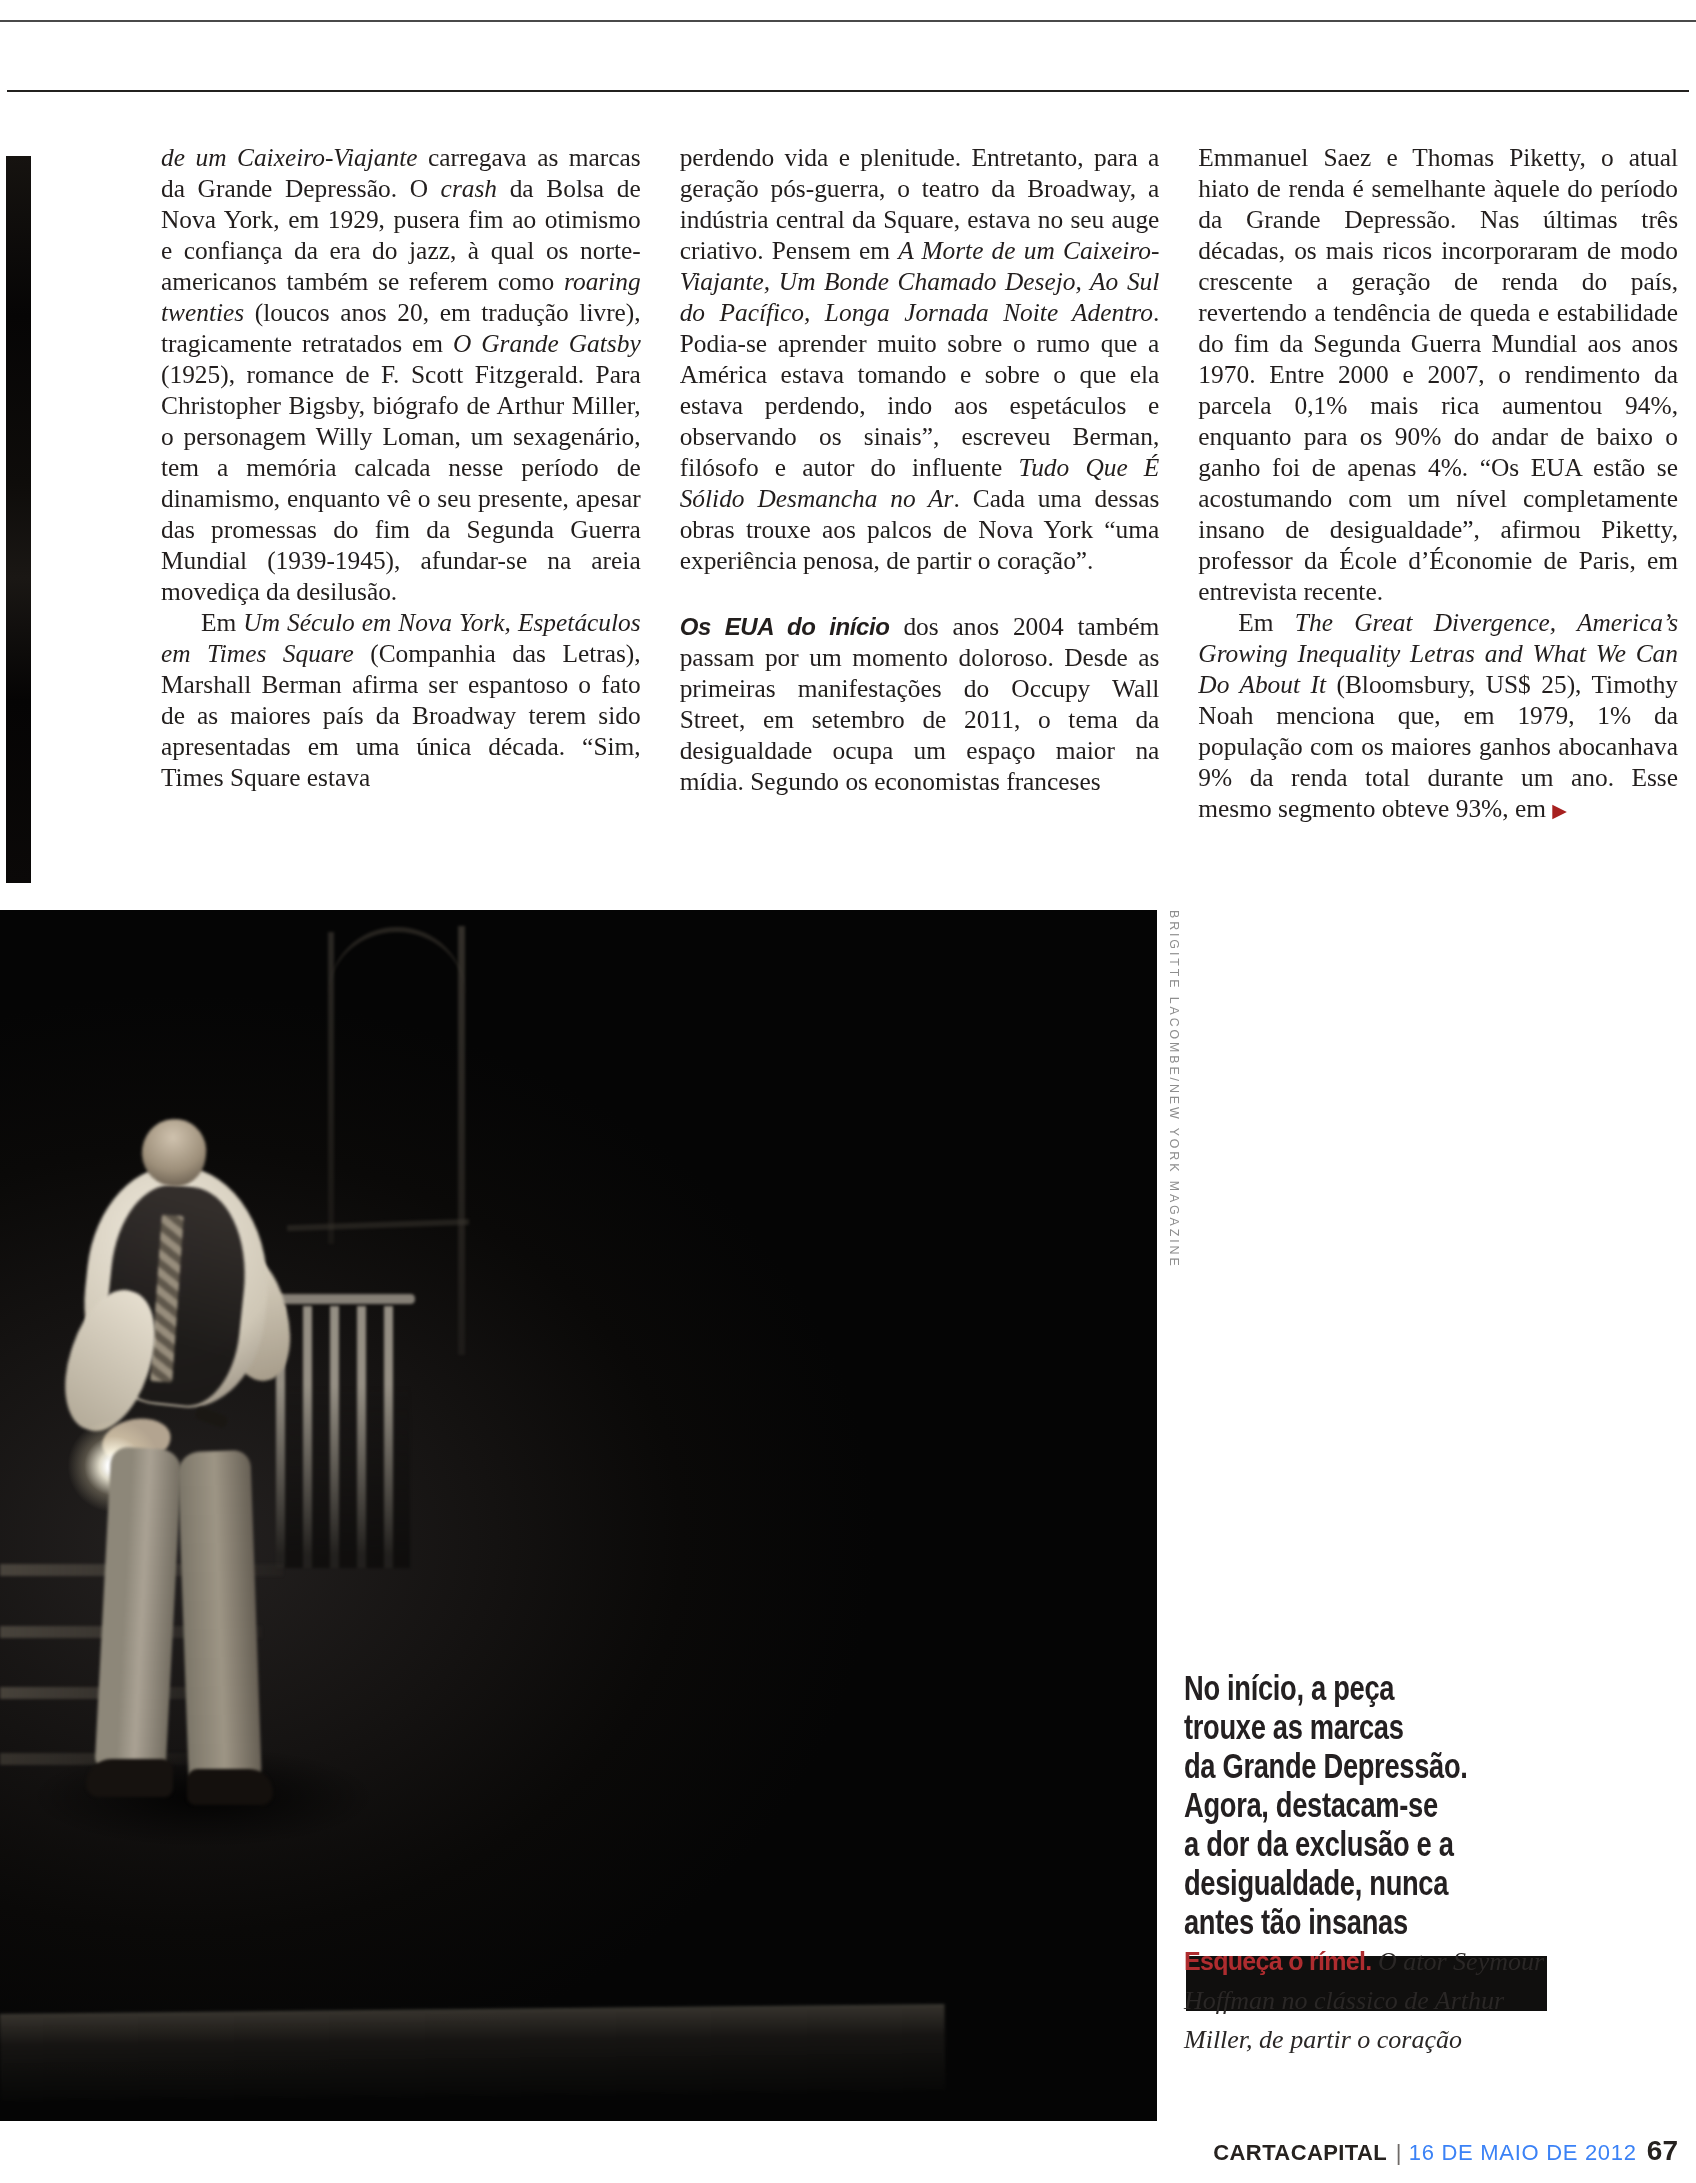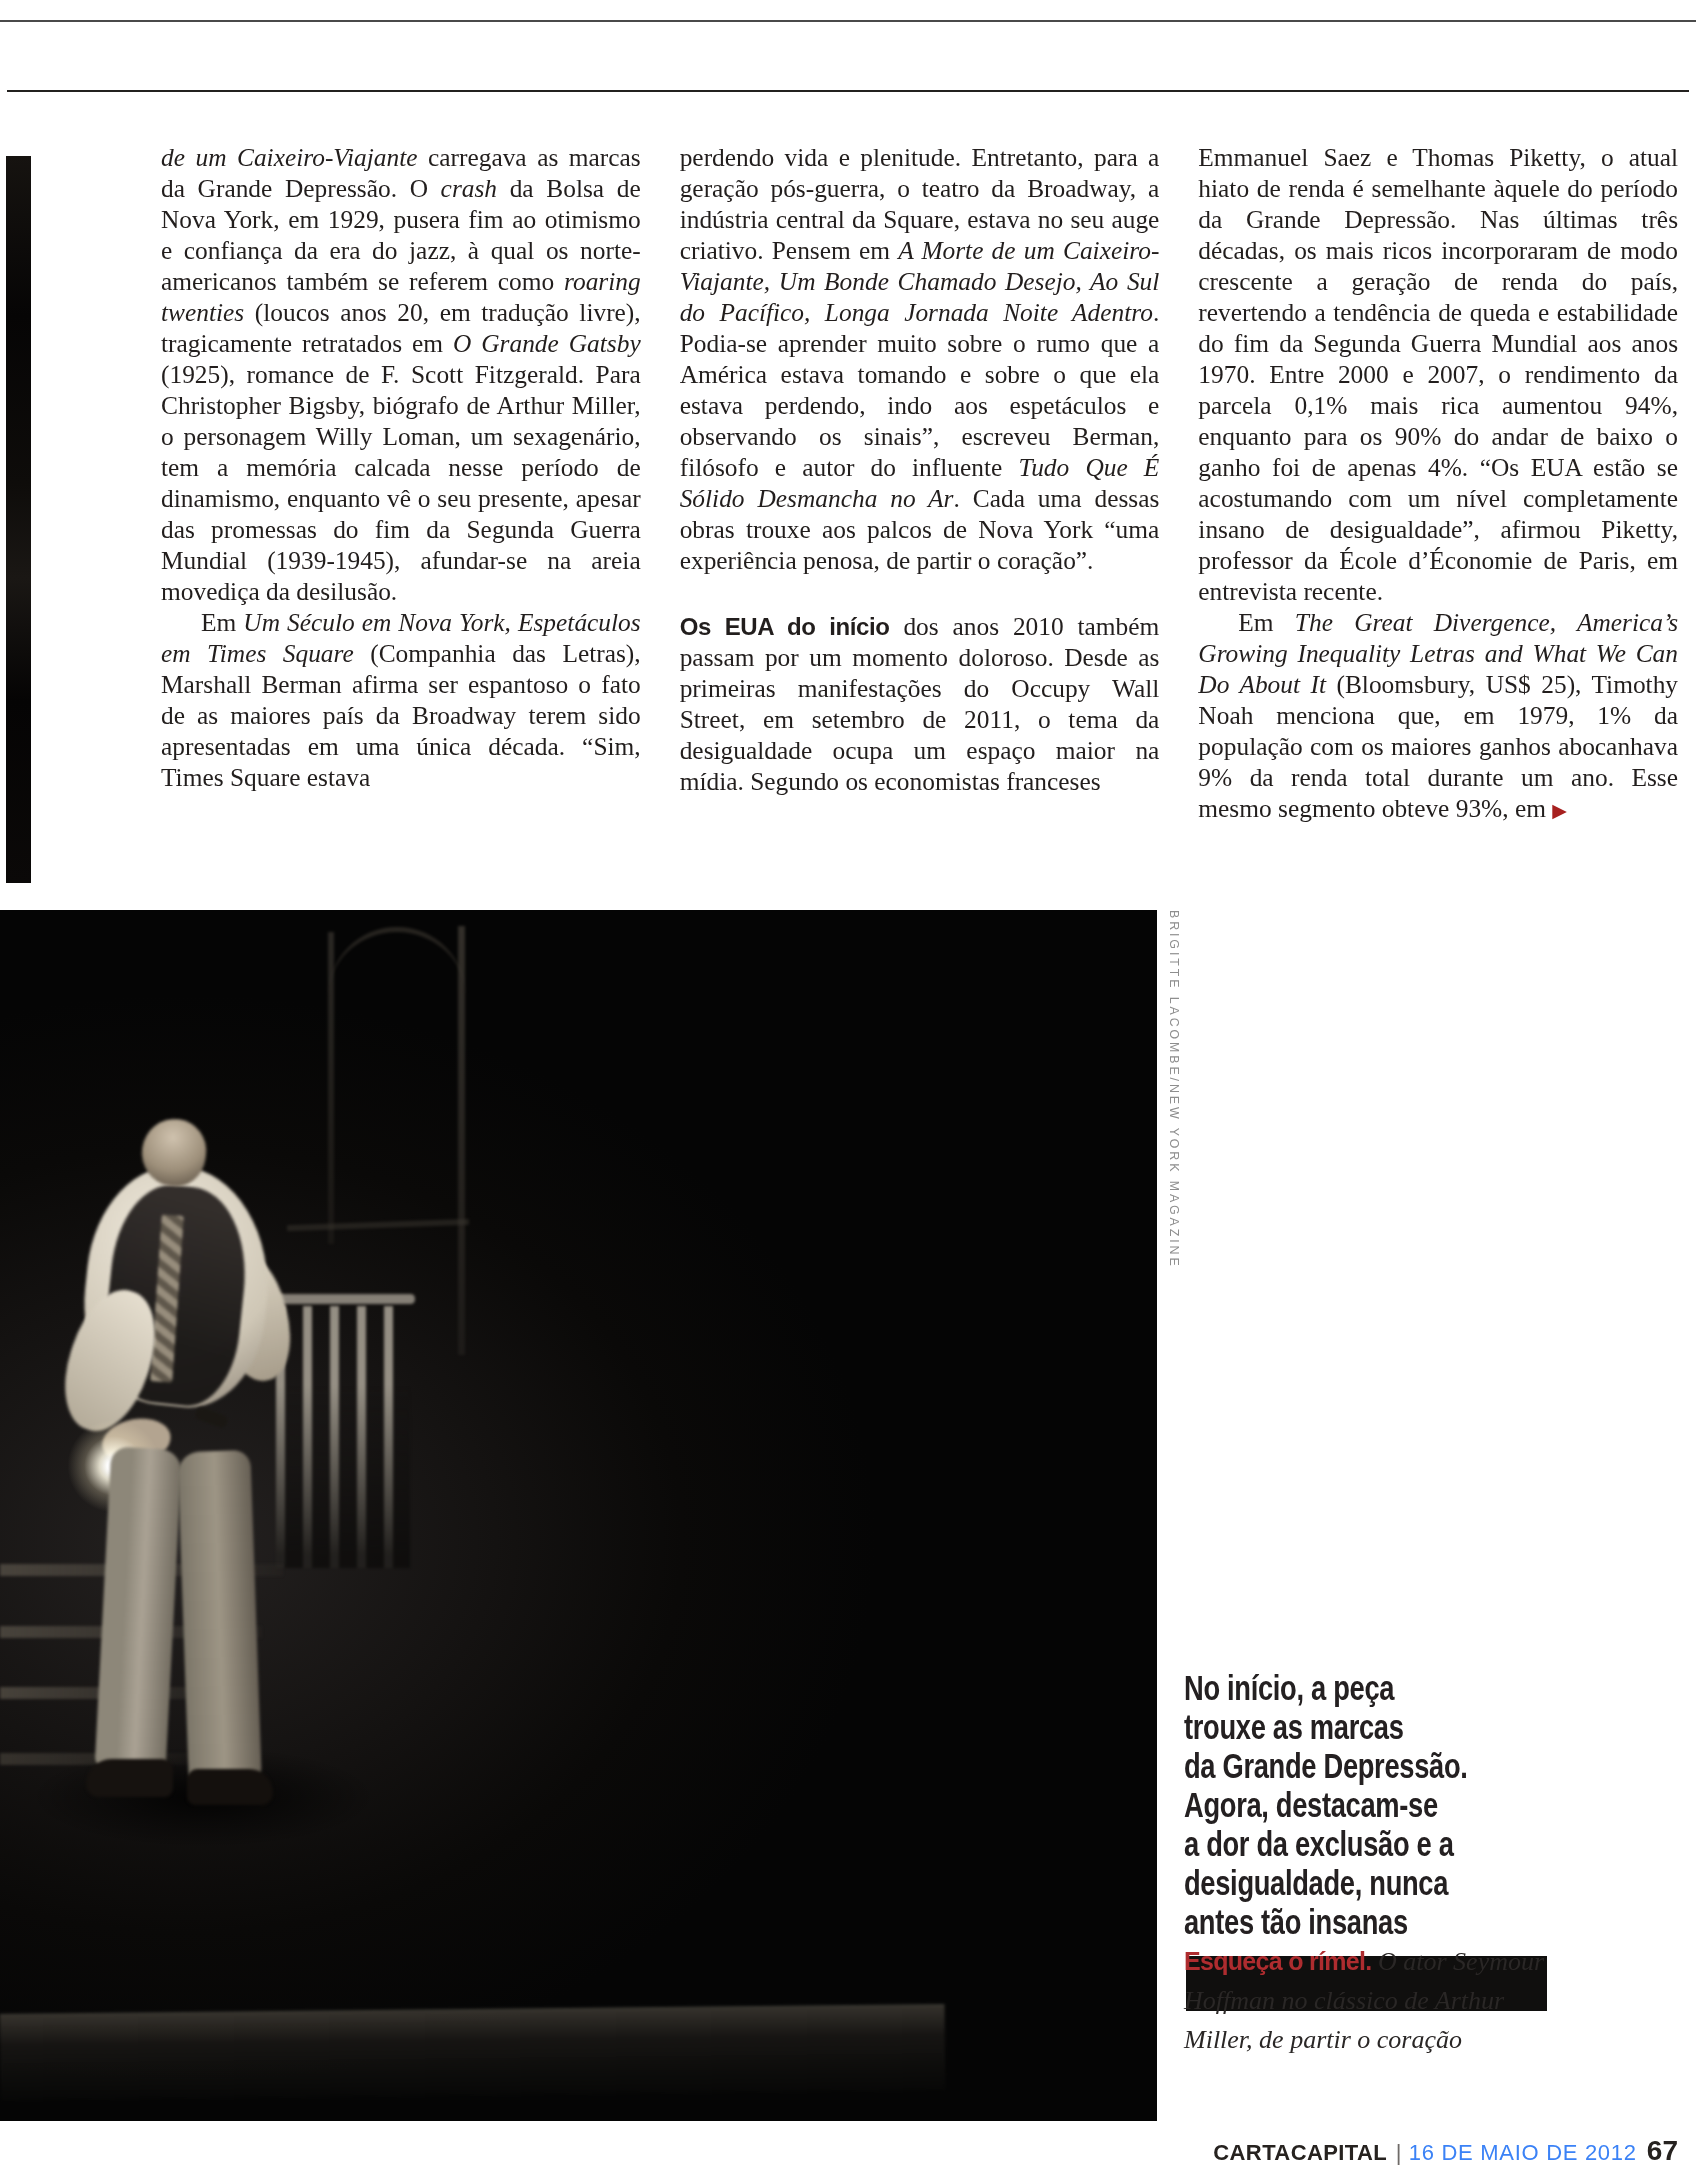--- a/index.html
+++ b/index.html
@@ -14,21 +14,21 @@
   .left-strip{position:absolute;left:5.8px;top:156px;width:25px;height:727px;
     background:linear-gradient(180deg,#161310 0%,#060505 22%,#0e0c0a 45%,#1a1714 58%,#050404 75%,#0b0908 100%);}
 
   
   .columns{position:absolute;left:161px;top:142px;width:1517px;display:flex;gap:39px;}
   .col{width:484px;font-size:25.4px;line-height:31px;text-align:justify;hyphens:auto;}
   .col .para{margin:0;}
   .col .para.indent{text-indent:40px;}
   .col .para.gap{margin-top:35px;}
   .it{font-style:italic;}
-  .runin{font-family:"Liberation Sans",sans-serif;font-weight:bold;font-size:24px;letter-spacing:-0.4px;}
+  .runin{font-family:"Liberation Sans",sans-serif;font-weight:bold;font-size:24px;letter-spacing:-0.4px;font-style:italic;}
   .arrow{color:#a7201f;font-size:19px;font-family:"DejaVu Sans",sans-serif;}
 
   
   .photo{position:absolute;left:0;top:910px;width:1157px;height:1211px;overflow:hidden;
     background:radial-gradient(ellipse 690px 545px at 16% 52%, #242120 0%, #141211 45%, #0a0908 72%, #050505 100%);}
   .photo .blur{filter:blur(1.5px);}
   .lamp-post-1{position:absolute;left:328px;top:22px;width:5.8px;height:312px;
     background:linear-gradient(180deg,#4a453d,#23201c);opacity:.55;}
   .lamp-post-2{position:absolute;left:458px;top:16px;width:7.3px;height:429px;
     background:linear-gradient(180deg,#514b42,#262320);opacity:.6;}
@@ -105,21 +105,21 @@
 <div class="rule-head"></div>
 <div class="left-strip"></div>
 
 <div class="columns">
   <div class="col">
       <p class="para"><span class="it">de um Caixeiro-Viajante</span><span class=""> carregava as marcas da Grande Depressão. O </span><span class="it">crash</span><span class=""> da Bolsa de Nova York, em 1929, pusera fim ao otimismo e confiança da era do jazz, à qual os norte-americanos também se referem como </span><span class="it">roaring twenties</span><span class=""> (loucos anos 20, em tradução livre), tragicamente retratados em </span><span class="it">O Grande Gatsby</span><span class=""> (1925), romance de F. Scott Fitzgerald. Para Christopher Bigsby, biógrafo de Arthur Miller, o personagem Willy Loman, um sexagenário, tem a memória calcada nesse período de dinamismo, enquanto vê o seu presente, apesar das promessas do fim da Segunda Guerra Mundial (1939-1945), afundar-se na areia movediça da desilusão.</span></p>
       <p class="para indent"><span class="">Em </span><span class="it">Um Século em Nova York, Espetáculos em Times Square</span><span class=""> (Companhia das Letras), Marshall Berman afirma ser espantoso o fato de as maiores país da Broadway terem sido apresentadas em uma única década. “Sim, Times Square estava</span></p>
     </div>
   <div class="col">
       <p class="para"><span class="">perdendo vida e plenitude. Entretanto, para a geração pós-guerra, o teatro da Broadway, a indústria central da Square, estava no seu auge criativo. Pensem em </span><span class="it">A Morte de um Caixeiro-Viajante, Um Bonde Chamado Desejo, Ao Sul do Pacífico, Longa Jornada Noite Adentro</span><span class="">. Podia-se aprender muito sobre o rumo que a América estava tomando e sobre o que ela estava perdendo, indo aos espetáculos e observando os sinais”, escreveu Berman, filósofo e autor do influente </span><span class="it">Tudo Que É Sólido Desmancha no Ar</span><span class="">. Cada uma dessas obras trouxe aos palcos de Nova York “uma experiência penosa, de partir o coração”.</span></p>
-      <p class="para gap"><span class="runin">Os EUA do início</span><span class=""> dos anos 2010 também passam por um momento doloroso. Desde as primeiras manifestações do Occupy Wall Street, em setembro de 2011, o tema da desigualdade ocupa um espaço maior na mídia. Segundo os economistas franceses</span></p>
+      <p class="para gap"><span class="runin">Os EUA do início</span><span class=""> dos anos 2004 também passam por um momento doloroso. Desde as primeiras manifestações do Occupy Wall Street, em setembro de 2011, o tema da desigualdade ocupa um espaço maior na mídia. Segundo os economistas franceses</span></p>
     </div>
   <div class="col">
       <p class="para"><span class="">Emmanuel Saez e Thomas Piketty, o atual hiato de renda é semelhante àquele do período da Grande Depressão. Nas últimas três décadas, os mais ricos incorporaram de modo crescente a geração de renda do país, revertendo a tendência de queda e estabilidade do fim da Segunda Guerra Mundial aos anos 1970. Entre 2000 e 2007, o rendimento da parcela 0,1% mais rica aumentou 94%, enquanto para os 90% do andar de baixo o ganho foi de apenas 4%. “Os EUA estão se acostumando com um nível completamente insano de desigualdade”, afirmou Piketty, professor da École d’Économie de Paris, em entrevista recente.</span></p>
       <p class="para indent"><span class="">Em </span><span class="it">The Great Divergence, America’s Growing Inequality Letras and What We Can Do About It</span><span class=""> (Bloomsbury, US$ 25), Timothy Noah menciona que, em 1979, 1% da população com os maiores ganhos abocanhava 9% da renda total durante um ano. Esse mesmo segmento obteve 93%, em </span><span class="arrow">▶</span></p>
     </div>
 </div>
 
 <div class="photo">
   <div class="lamp-post-1 blur"></div>
   <div class="lamp-post-2 blur"></div>

